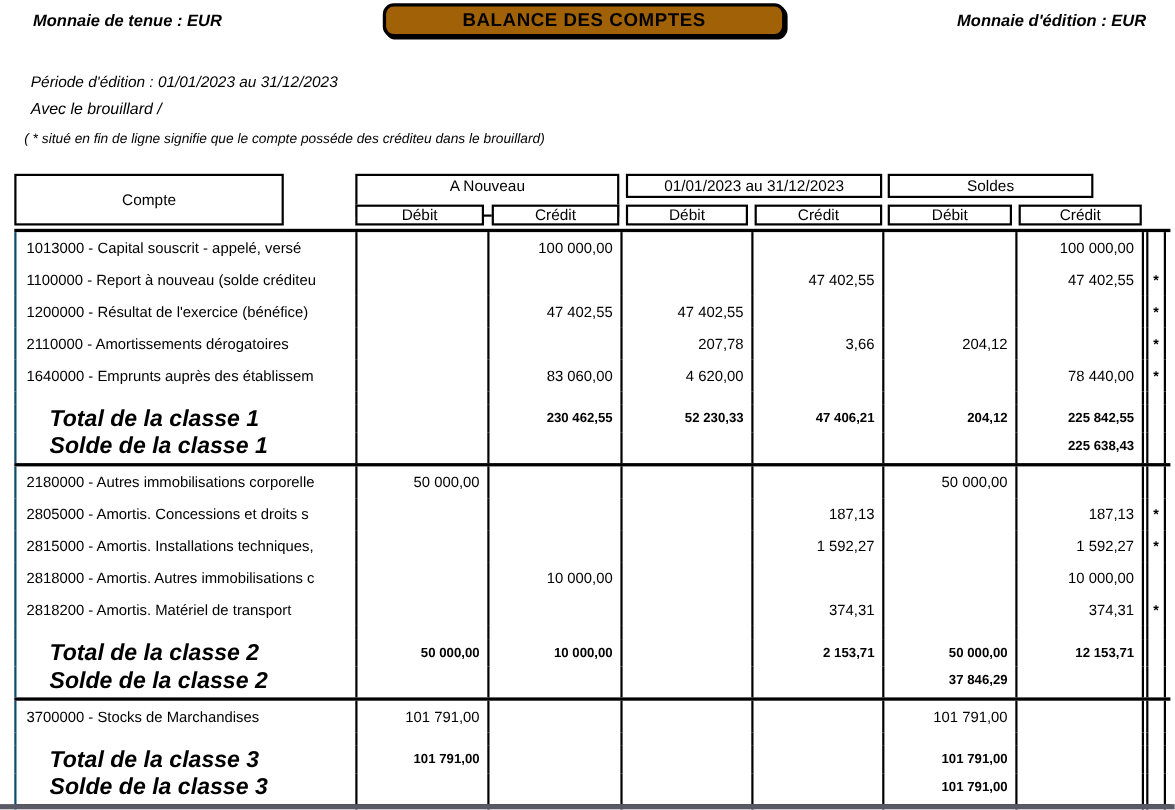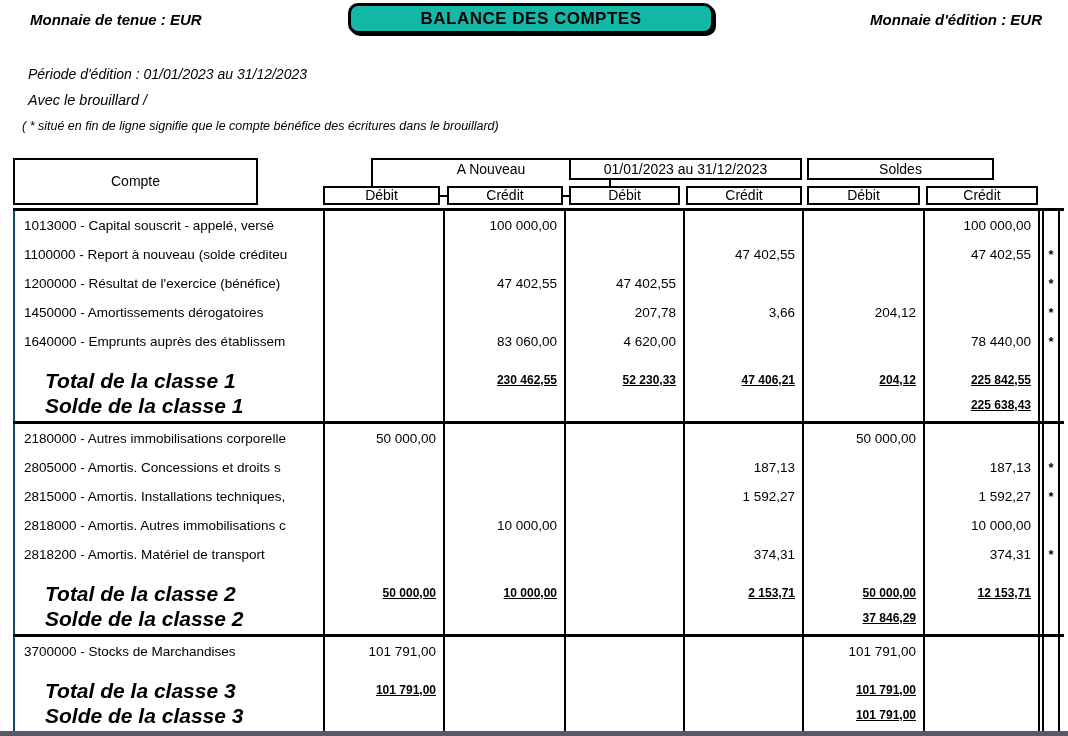--- a/index.html
+++ b/index.html
@@ -6,35 +6,35 @@
   html, body { background: #fff; }
   body {
     width: 1068px; height: 736px; position: relative; overflow: hidden;
     font-family: "Liberation Sans", sans-serif; color: #000;
   }
   
   .cur-left  { position:absolute; left:30px;  top:11px; font-size:15px; font-weight:bold; font-style:italic; }
   .cur-right { position:absolute; right:26px; top:11px; font-size:15px; font-weight:bold; font-style:italic; }
   .title-box {
     position:absolute; left:348px; top:3px; width:366px; height:31px;
-    background:#14b8a6; border:3px solid #000; border-radius:10px;
+    background:#a16207; border:3px solid #000; border-radius:10px;
     box-shadow:2px 2px 0 #000;
     text-align:center; line-height:25px; font-weight:bold; font-size:17px; letter-spacing:0.5px;
   }
   .periode    { position:absolute; left:28px; top:66px;  font-size:14px;   font-style:italic; }
   .brouillard { position:absolute; left:28px; top:92px;  font-size:14.5px; font-style:italic; }
   .footnote   { position:absolute; left:22px; top:119px; font-size:12.5px; font-style:italic; }
 
   
   .table { position:absolute; left:13px; top:158px; width:1051px; }
 
   .thdr { position:relative; height:50px; }
   .box  { position:absolute; border:2px solid #000; background:#fff; text-align:center; font-size:14px; overflow:hidden; white-space:nowrap; }
   .compte-box { left:0;     top:0;  width:245px; height:47px; line-height:43px; }
-  .g-an       { left:310px; top:0;  width:240px; height:39px; line-height:18px;margin-left:48px; }
+  .g-an       { left:310px; top:0;  width:240px; height:39px; line-height:18px; }
   .g-mvt      { left:556px; top:0;  width:233px; height:22px; line-height:18px; }
   .g-soldes   { left:794px; top:0;  width:187px; height:22px; line-height:18px; }
   .sub        { top:28px; height:19px; line-height:15px; }
   .s-and      { left:310px; width:117px; }
   .s-anc      { left:434px; width:116px; }
   .s-mvd      { left:556px; width:111px; }
   .s-mvc      { left:673px; width:116px; }
   .s-sod      { left:794px; width:113px; }
   .s-soc      { left:913px; width:112px; }
 
@@ -46,33 +46,33 @@
   .r-spacer  { height:12px; }
   .r-total   { height:25px; line-height:25px; }
   .r-solde   { height:28px; line-height:25px; }
   .r-cut     { height:14px; }
 
   .c-compte { border-left:2px solid #0c4a6e; padding-left:9px;  font-size:13.5px; white-space:nowrap; overflow:hidden; }
   .c-num    { border-left:2px solid #000; padding-right:7px; font-size:13.5px; text-align:right; white-space:nowrap; overflow:hidden; }
   .c-sc     { border-right:2px solid #000; }
   .c-star   { border-left:2px solid #000; border-right:2px solid #000; margin-left:2px; text-align:center; font-size:13px; font-weight:bold; }
   .r-total .c-compte, .r-solde .c-compte { font-weight:bold; font-style:italic; font-size:21px; padding-left:30px; }
-  .r-total .c-num,    .r-solde .c-num    { font-weight:bold; font-size:12px;text-decoration:underline; }
+  .r-total .c-num,    .r-solde .c-num    { font-weight:bold; font-size:12px; }
 
   .bottom-bar { position:absolute; left:0; top:731px; width:1068px; height:5px; background:#5a5a66; }
 </style>
 </head>
 <body>
 
 <div class="cur-left">Monnaie de tenue : EUR</div>
 <div class="title-box">BALANCE DES COMPTES</div>
 <div class="cur-right">Monnaie d'édition : EUR</div>
 <div class="periode">Période d'édition : 01/01/2023 au 31/12/2023</div>
 <div class="brouillard">Avec le brouillard /</div>
-<div class="footnote">( * situé en fin de ligne signifie que le compte bénéfice des écritures dans le brouillard)</div>
+<div class="footnote">( * situé en fin de ligne signifie que le compte posséde des créditeu dans le brouillard)</div>
 
 <div class="table">
   <div class="thdr">
     <div class="box compte-box">Compte</div>
     <div class="box g-an">A Nouveau</div>
     <div class="box g-mvt">01/01/2023 au 31/12/2023</div>
     <div class="box g-soldes">Soldes</div>
     <div class="box sub s-and">Débit</div>
     <div class="box sub s-anc">Crédit</div>
     <div class="box sub s-mvd">Débit</div>
@@ -106,21 +106,21 @@
           <div class="c-compte">1200000 - Résultat de l'exercice (bénéfice)</div>
           <div class="c-num"></div>
           <div class="c-num">47 402,55</div>
           <div class="c-num">47 402,55</div>
           <div class="c-num"></div>
           <div class="c-num"></div>
           <div class="c-num c-sc"></div>
           <div class="c-star">*</div>
         </div>
         <div class="row r-account">
-          <div class="c-compte">1450000 - Amortissements dérogatoires</div>
+          <div class="c-compte">2110000 - Amortissements dérogatoires</div>
           <div class="c-num"></div>
           <div class="c-num"></div>
           <div class="c-num">207,78</div>
           <div class="c-num">3,66</div>
           <div class="c-num">204,12</div>
           <div class="c-num c-sc"></div>
           <div class="c-star">*</div>
         </div>
         <div class="row r-account">
           <div class="c-compte">1640000 - Emprunts auprès des établissem</div>

